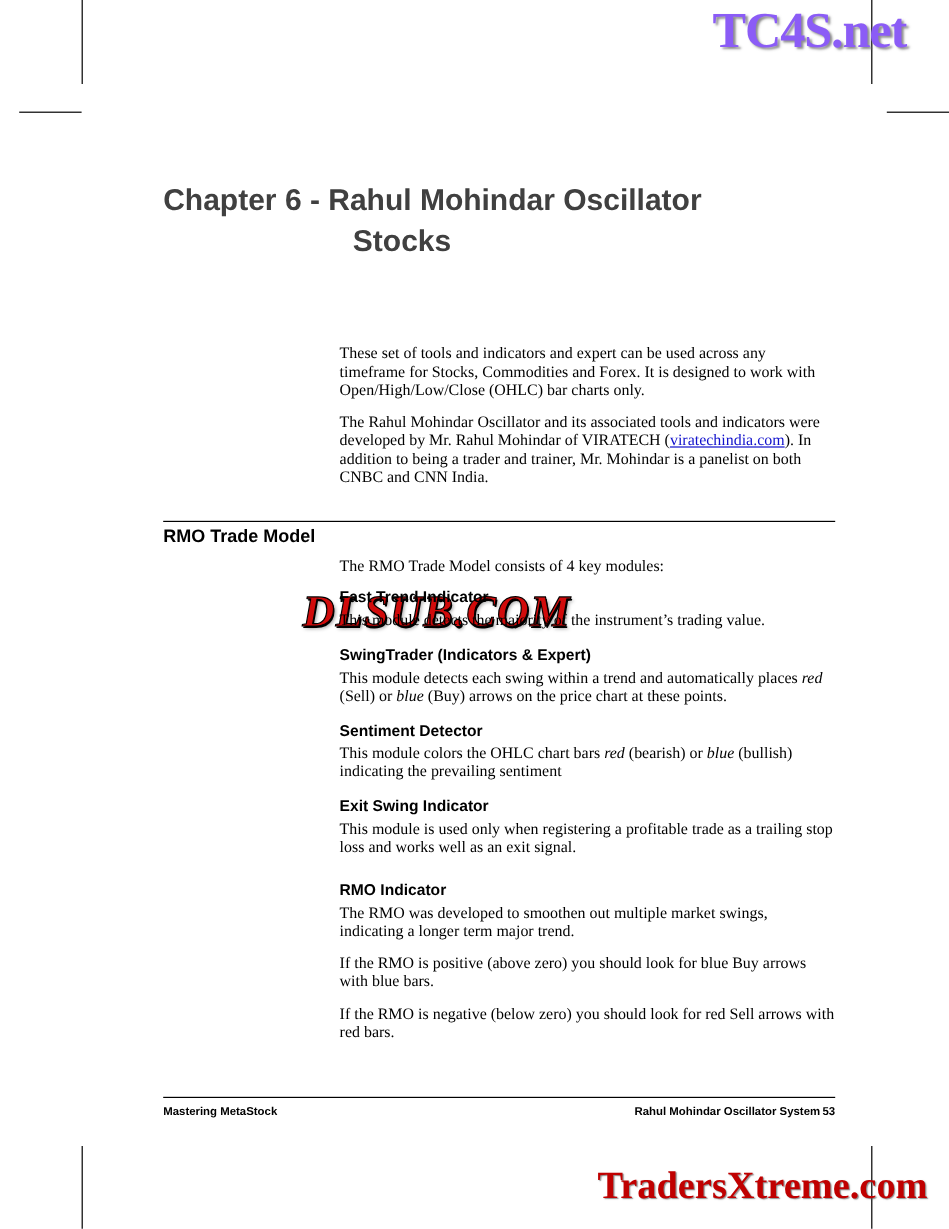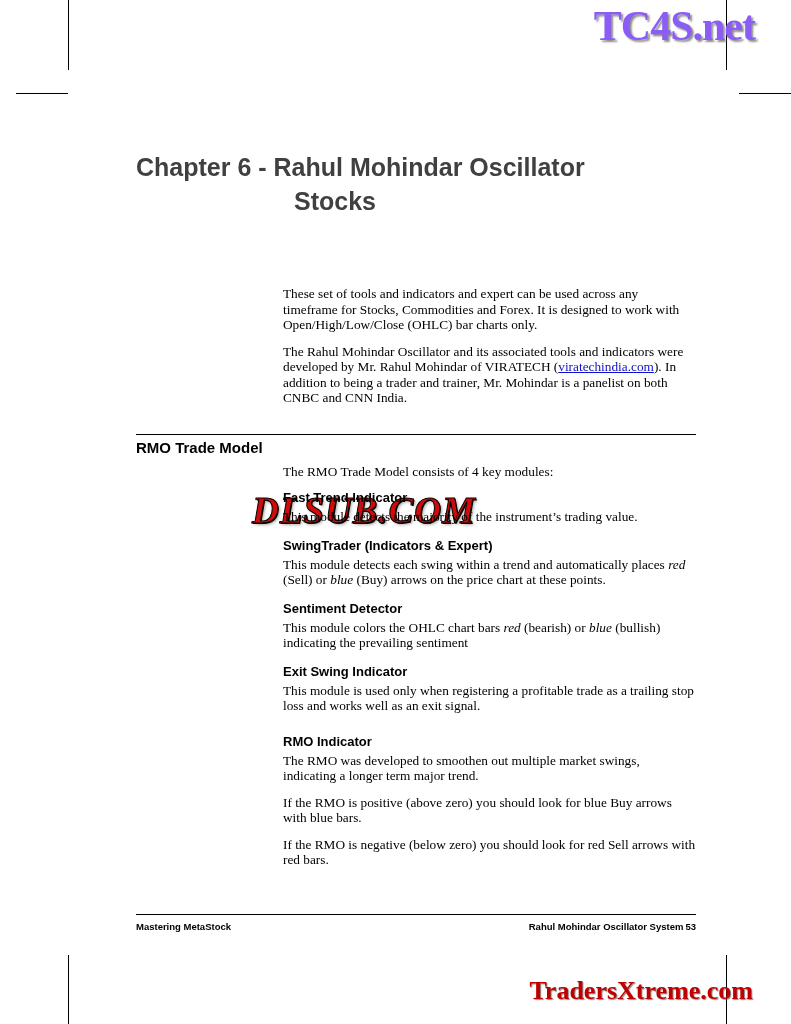--- a/index.html
+++ b/index.html
@@ -33,24 +33,24 @@
     font-weight: bold;
     font-size: 42px;
     letter-spacing: -1px;
     color: #8b5cf6;
     text-shadow: 2px 2px 2px rgba(120,120,120,0.85);
     white-space: nowrap;
   }
   .wm-traders {
     position: absolute;
     bottom: 18px;
-    right: 38px;
-    font-family: "Liberation Serif", serif;
-    font-weight: bold;
-    font-size: 26px;
+    right: 18px;
+    font-family: "Liberation Serif", serif;
+    font-weight: bold;
+    font-size: 32px;
     color: #c00000;
     text-shadow: 1px 1px 1px rgba(90,90,90,0.7);
     white-space: nowrap;
   }
   .wm-dlsub {
     position: absolute;
     top: 489px;
     left: 252px;
     font-family: "Liberation Serif", serif;
     font-weight: bold;

